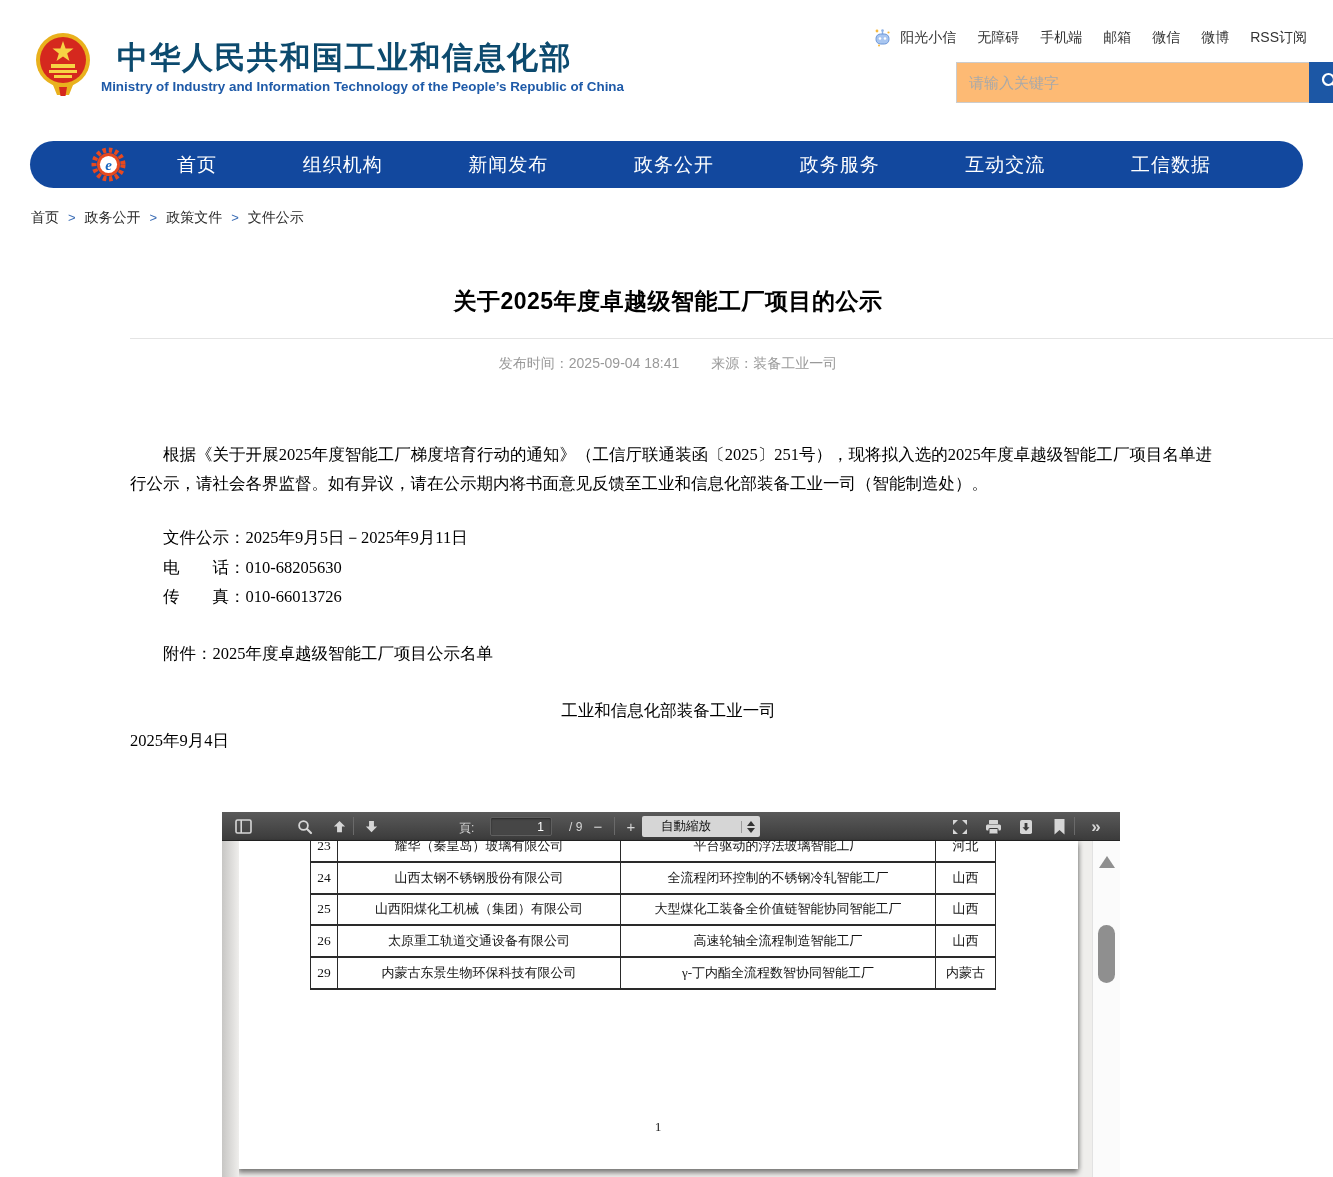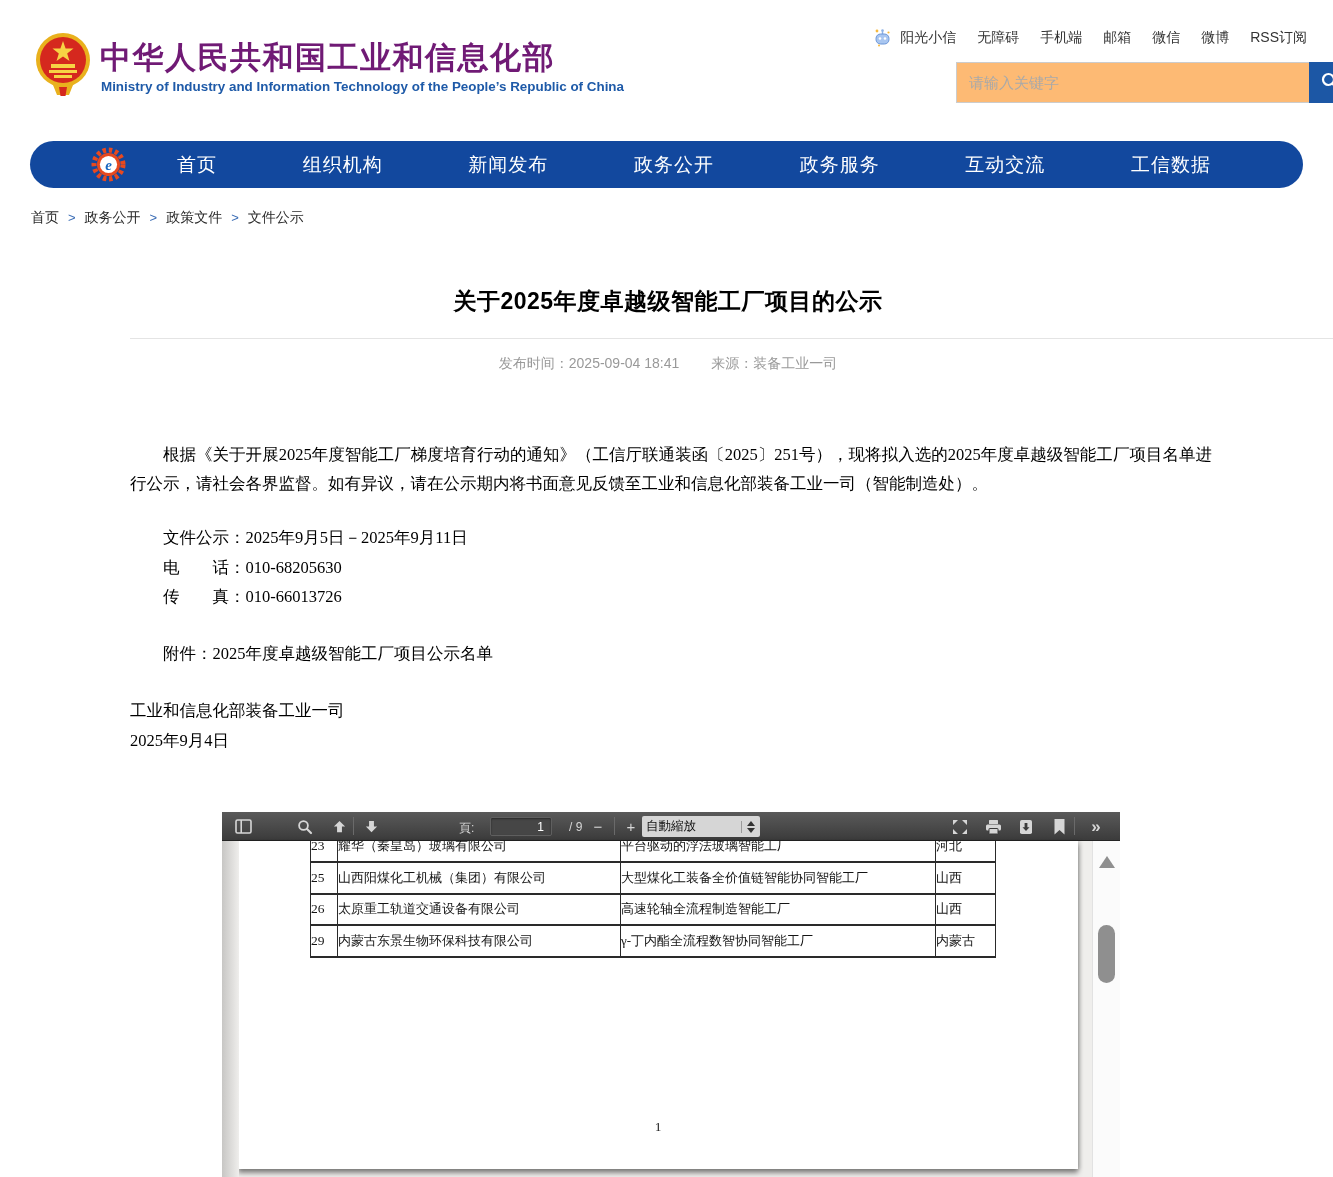--- a/index.html
+++ b/index.html
@@ -2,21 +2,21 @@
 <html><head>
 <meta charset="utf-8">
 <style>
   *{margin:0;padding:0;box-sizing:border-box}
   html,body{width:1333px;height:1177px}
   body{position:relative;background:#fff;font-family:"Liberation Sans",sans-serif;overflow:hidden}
   a{text-decoration:none;color:inherit;cursor:pointer}
 
   
   .emblem{position:absolute;left:35px;top:31px;width:56px;height:68px}
-  .site-title{position:absolute;left:100px;top:37px;font-size:31px;font-weight:bold;color:#701a75;letter-spacing:1.5px;white-space:nowrap}
+  .site-title{position:absolute;left:117px;top:37px;font-size:31px;font-weight:bold;color:#0c4a6e;letter-spacing:1.5px;white-space:nowrap}
   .site-sub{position:absolute;left:101px;top:79px;font-size:13.4px;font-weight:bold;color:#1e5aa8;white-space:nowrap}
   .quick{position:absolute;right:26px;top:28px;display:flex;align-items:center;gap:21px;font-size:14px;color:#333}
   .quick .robot{display:flex;margin-right:-13px}
   .search{position:absolute;left:956px;top:62px;width:394px;height:41px;border:1px solid #ccc;display:flex;background:#fdba74}
   .search input{flex:1;border:0;outline:0;padding:0 12px;font-size:15px;color:#333;font-family:"Liberation Sans",sans-serif;background:transparent}
   .search input::placeholder{color:#a9a9a9}
   .search-btn{width:41px;height:41px;margin:-1px -1px 0 0;background:#1c57a5;border:0;display:flex;align-items:center;justify-content:center;cursor:pointer}
 
   
   .nav{position:absolute;left:30px;top:141px;width:1273px;height:47px;background:#12489e;border-radius:24px;display:flex;align-items:center;color:#fff}
@@ -30,43 +30,43 @@
 
   
   .art-title{position:absolute;left:128px;top:286px;width:1080px;text-align:center;font-size:23px;font-weight:bold;color:#000;letter-spacing:.5px}
   .divider{position:absolute;left:130px;right:0;top:338px;height:1px;background:#e4e4e4}
   .pubinfo{position:absolute;left:128px;top:355px;width:1080px;text-align:center;color:#999;font-size:14px}
   .pubinfo span{margin:0 14px}
   .serif{font-family:"Liberation Serif",serif;color:#000;font-size:16.5px}
   .para1{position:absolute;left:130px;top:441px;width:1082px;line-height:28.5px;text-indent:2em;text-align:justify}
   .line{position:absolute;left:163px;white-space:pre}
   .l-period{top:527px}.l-phone{top:557px}.l-fax{top:586px}.l-attach{top:643px}
-  .sig{position:absolute;left:130px;top:700px;width:1077px;text-align:left}
+  .sig{position:absolute;left:130px;top:700px;width:1077px;text-align:center}
   .sigdate{position:absolute;left:130px;top:730px;width:1077px;text-align:left}
 
   
   .pdf{position:absolute;left:222px;top:812px;width:898px;height:365px;overflow:hidden}
   .pdf-toolbar{position:relative;height:29px;background:linear-gradient(#5a5a5a,#3b3b3b);border-bottom:1px solid #242424}
   .tb{position:absolute;top:2px;width:26px;height:25px;display:flex;align-items:center;justify-content:center;border:0;background:transparent;cursor:pointer;color:#d6d6d6;font-size:15px;padding:0}
   .tb-sep{position:absolute;top:5px;width:1px;height:18px;background:#6a6a6a}
   .tb-label{position:absolute;font-size:12px;color:#d6d6d6;top:8px}
   .page-input{position:absolute;left:268px;top:5px;width:62px;height:19px;background:#464646;border:1px solid #5f5f5f;border-radius:2px;box-shadow:inset 0 1px 2px rgba(0,0,0,.45);color:#fff;font-size:12px;text-align:right;padding:0 7px;font-family:"Liberation Sans",sans-serif}
-  .zoom-sel{position:absolute;left:420px;top:4px;width:118px;height:21px;background:#d6d6d6;border-radius:2px;font-size:12.5px;color:#111;display:flex;align-items:center;padding:0 5px 0 4px;cursor:pointer}
+  .zoom-sel{position:absolute;left:420px;top:4px;width:118px;height:21px;background:#d6d6d6;border-radius:2px;font-size:12.5px;color:#111;display:flex;align-items:center;padding:0 5px 0 19px;cursor:pointer}
   .zoom-sel .zl{flex:1}
   .spin{display:flex;flex-direction:column;gap:2px;border-left:1px solid #9a9a9a;padding-left:5px;margin-left:4px}
   .spin i{width:0;height:0;border-left:4px solid transparent;border-right:4px solid transparent}
   .spin .up{border-bottom:5px solid #333}
   .spin .dn{border-top:5px solid #333}
   .more-btn{font-size:17px;font-weight:bold;letter-spacing:-2px}
 
   .pdf-body{position:absolute;top:29px;left:0;right:0;bottom:0;background:#efeeec}
   .pdf-body::before{content:"";position:absolute;left:0;top:0;bottom:0;width:17px;background:linear-gradient(to right,#c7c6c4,#efeeec);z-index:2}
   .pdf-page{position:absolute;left:16px;top:0;width:840px;height:328px;background:#fff;overflow:hidden;box-shadow:0 4px 5px rgba(0,0,0,.45),2px 0 4px rgba(0,0,0,.15);z-index:1}
   .pdf-table{border-collapse:collapse;table-layout:fixed;width:685px;margin:-12px 0 0 72px;font-family:"Liberation Serif",serif;color:#141414}
-  .pdf-table td{border-left:1px solid #2a2a2a;border-right:1px solid #2a2a2a;border-top:2px solid #2a2a2a;border-bottom:2px solid #2a2a2a;height:31.8px;text-align:left;font-size:13px;overflow:hidden;white-space:nowrap}
+  .pdf-table td{border-left:1px solid #2a2a2a;border-right:1px solid #2a2a2a;border-top:2px solid #2a2a2a;border-bottom:2px solid #2a2a2a;height:31.8px;text-align:center;font-size:13px;overflow:hidden;white-space:nowrap}
   .pdf-table td:first-child{font-size:13.5px}
   .star{display:inline-block;vertical-align:middle;margin:-5px 1px -3px 0;line-height:0}
   .page-num{position:absolute;left:0;width:100%;top:278px;text-align:center;font-family:"Liberation Serif",serif;font-size:13.5px;color:#222}
 
   .scrollbar{position:absolute;right:0;top:0;bottom:0;width:28px;background:#fbfbfb;border-left:1px solid #e2e2e2;z-index:3}
   .sb-up{position:absolute;left:6px;top:15px;width:0;height:0;border-left:8px solid transparent;border-right:8px solid transparent;border-bottom:12px solid #8f8f8f;cursor:pointer}
   .sb-thumb{position:absolute;left:5px;top:84px;width:17px;height:58px;border-radius:9px;background:#8f8f8f;cursor:grab}
 </style>
 </head>
 <body>
@@ -244,20 +244,26 @@
             <col style="width:60px">
           </colgroup>
         <tbody>
             <tr>
               <td>23</td>
               <td><span>耀华（秦皇岛）玻璃有限公司</span></td>
               <td>平台驱动的浮法玻璃智能工厂</td>
               <td>河北</td>
             </tr>
             <tr>
+              <td>24</td>
+              <td><span>山西太钢不锈钢股份有限公司</span></td>
+              <td>全流程闭环控制的不锈钢冷轧智能工厂</td>
+              <td>山西</td>
+            </tr>
+            <tr>
               <td>25</td>
               <td><span>山西阳煤化工机械（集团）有限公司</span></td>
               <td>大型煤化工装备全价值链智能协同智能工厂</td>
               <td>山西</td>
             </tr>
             <tr>
               <td>26</td>
               <td><span>太原重工轨道交通设备有限公司</span></td>
               <td>高速轮轴全流程制造智能工厂</td>
               <td>山西</td>

